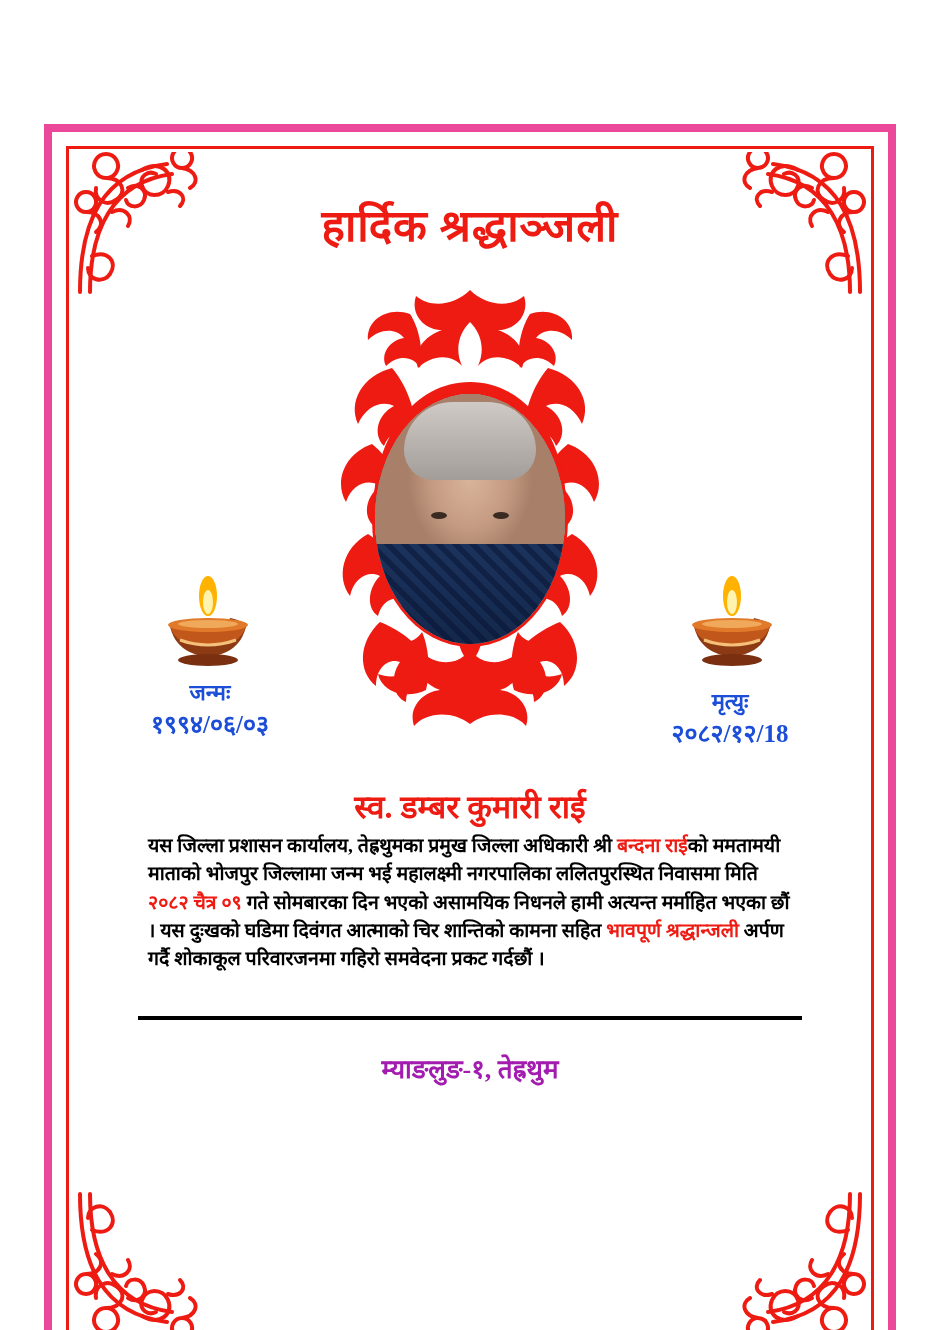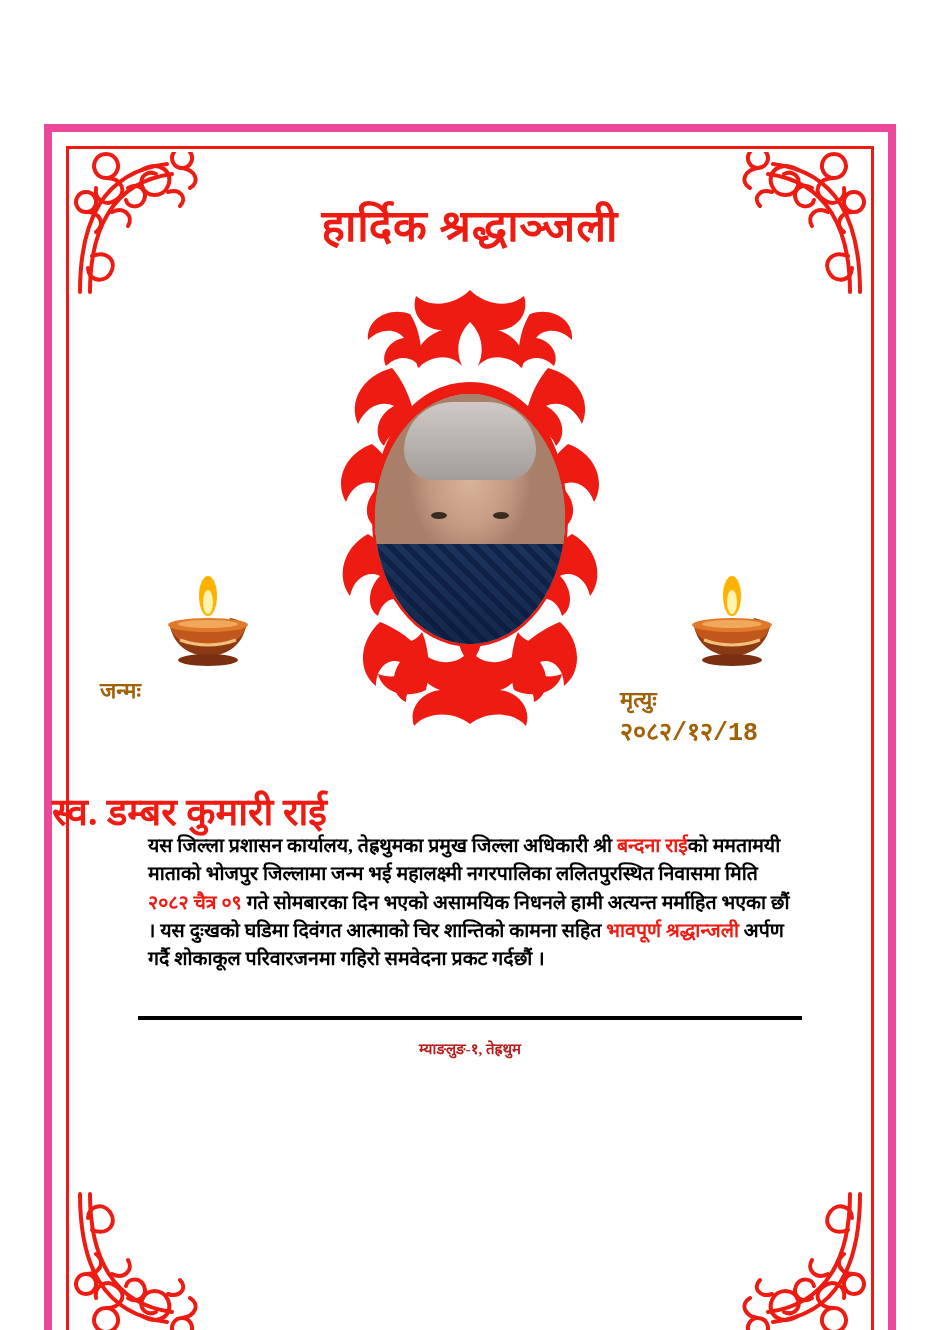--- a/index.html
+++ b/index.html
@@ -122,39 +122,40 @@
   
   .lamp { position: absolute; width: 104px; height: 118px; }
   .lamp.left  { left: 104px; top: 420px; }
   .lamp.right { right: 104px; top: 420px; }
   .lamp svg { width: 100%; height: 100%; display: block; }
 
   
   .date-block {
     position: absolute;
     width: 220px;
-    color: #a16207;
-    font-family: Liberation Mono, monospace;
+    text-align: center;
+    color: #1d4ed8;
+    font-family: Liberation Serif, serif;
     font-weight: bold;
     line-height: 1.35;
   }
   .date-block .lbl { font-size: 22px; }
   .date-block .val { font-size: 25px; }
   .date-block.birth { left: 48px;  top: 546px; }
   .date-block.death { right: 48px; top: 546px; margin-top: 9px; }
 
   
   .deceased-name {
     position: absolute;
     top: 652px; left: 0; right: 0;
-    text-align: left;
+    text-align: center;
     color: #ee1b13;
     font-family: "Liberation Serif", serif;
     font-weight: bold;
-    font-size: 38px;
+    font-size: 32px;
   }
 
   
   .body-text {
     position: absolute;
     top: 700px;
     left: 96px;
     right: 96px;
     text-align: left;
     color: #000000;
@@ -188,25 +189,25 @@
   }
   .emblem { width: 52px; height: 56px; }
   .emblem svg { width: 100%; height: 100%; display: block; }
   .org {
     color: #ee1b13;
     font-family: "Liberation Serif", serif;
     font-weight: bold;
     font-size: 31px;
   }
   .addr {
-    margin-top: 8px;
-    color: #b91c1c;
-    font-family: "Liberation Serif", serif;
-    font-weight: bold;
-    font-size: 15px;
+    margin-top: 20px;
+    color: #a21caf;
+    font-family: "Liberation Serif", serif;
+    font-weight: bold;
+    font-size: 26px;
   }
 </style>
 </head>
 <body>
 
 <div class="poster">
   <div class="poster-inner"></div>
 
   <div class="corner tl">
     <svg viewBox="0 0 150 150" fill="none" stroke="currentColor" stroke-width="4" stroke-linecap="round">
@@ -324,20 +325,21 @@
       <path d="M74 66 c10 2 16 6 16 10 h-20 z" fill="#8c3a13"></path>
       <ellipse cx="52" cy="73" rx="40" ry="7" fill="#e07a2a"></ellipse>
       <ellipse cx="52" cy="72" rx="30" ry="4" fill="#f0a85a"></ellipse>
       <path d="M24 88 q28 10 56 0" stroke="#f4c07a" stroke-width="3" fill="none"></path>
       <ellipse cx="52" cy="108" rx="30" ry="6" fill="#7a2f10"></ellipse>
     </svg>
   </div>
 
   <div class="date-block birth">
     <div class="lbl">जन्मः</div>
+    <div class="val">१९९४/०६/०३</div>
   </div>
 
   <div class="date-block death">
     <div class="lbl">मृत्युः</div>
     <div class="val">२०८२/१२/18</div>
   </div>
 
   <div class="deceased-name">स्व. डम्बर कुमारी राई</div>
 
   <div class="body-text" id="condolence-message"><span>यस जिल्ला प्रशासन कार्यालय, तेह्रथुमका प्रमुख जिल्ला अधिकारी श्री </span><span class="hl">बन्दना राई</span><span>को ममतामयी माताको भोजपुर जिल्लामा जन्म भई महालक्ष्मी नगरपालिका ललितपुरस्थित निवासमा मिति </span><span class="hl">२०८२ चैत्र ०९</span><span> गते सोमबारका दिन भएको असामयिक निधनले हामी अत्यन्त मर्माहित भएका छौं । यस दुःखको घडिमा दिवंगत आत्माको चिर शान्तिको कामना सहित </span><span class="hl">भावपूर्ण</span><span> </span><span class="hl">श्रद्धान्जली</span><span> अर्पण गर्दै शोकाकूल परिवारजनमा गहिरो समवेदना प्रकट गर्दछौं ।</span></div>

